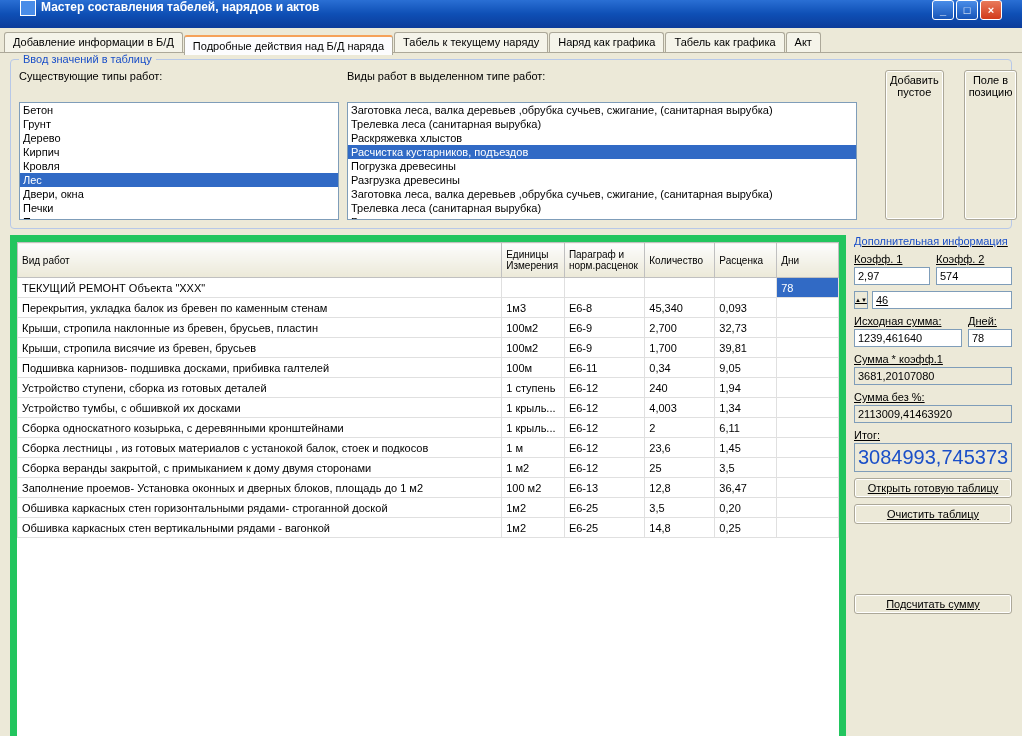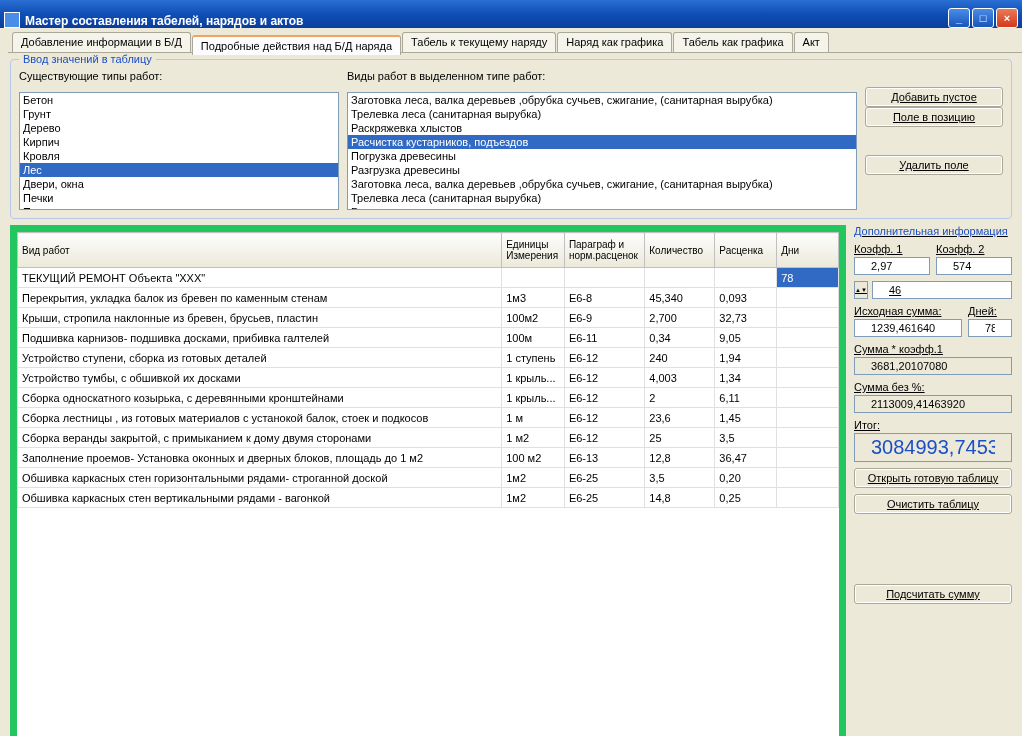--- a/index.html
+++ b/index.html
@@ -1,49 +1,49 @@
 <!DOCTYPE html>
 <html><head>
 <meta charset="utf-8">
 <style>
 * { box-sizing: border-box; margin: 0; padding: 0; font-family: Tahoma, Arial, sans-serif; font-size: 11px; }
 body { background: #ece9d8; width: 1022px; height: 736px; overflow: hidden; }
-.titlebar { height: 28px; background: linear-gradient(to bottom, #2a6fd4 0%, #0e4fb5 50%, #0c3c9a 100%); display: flex; align-items: flex-end; padding: 0 4px; color: #fff; }
+.titlebar { height: 28px; background: linear-gradient(to bottom, #2a6fd4 0%, #0e4fb5 50%, #0c3c9a 100%); display: flex; align-items: flex-start; padding: 0 20px; color: #fff; }
 .titlebar .icon { width: 16px; height: 16px; background: #4a8de8; border: 1px solid #fff; margin-right: 5px; }
 .titlebar .title { flex: 1; font-weight: bold; font-size: 12px; }
 .win-btn { width: 22px; height: 20px; margin-left: 2px; border: 1px solid #fff; border-radius: 3px; display: flex; align-items: center; justify-content: center; font-weight: bold; color: #fff; cursor: pointer; }
 .win-btn.min, .win-btn.max { background: linear-gradient(to bottom, #4a8de8, #1855b8); }
 .win-btn.close { background: linear-gradient(to bottom, #e87a5a, #d23a1a); }
-.tabstrip { display: flex; border-bottom: 1px solid #aca899; padding: 4px 8px 0 4px; background: #ece9d8; margin-left: 8px; }
+.tabstrip { display: flex; border-bottom: 1px solid #aca899; padding: 4px 8px 0 4px; background: #ece9d8; }
 .tab { padding: 3px 8px; background: #f5f4ea; border: 1px solid #aca899; border-bottom: none; border-radius: 3px 3px 0 0; margin-right: 1px; cursor: pointer; }
 .tab.active { background: #fcfcfe; position: relative; top: 3px; border-top: 2px solid #f5a15a; }
 .content { padding: 6px 10px; }
 .groupbox { border: 1px solid #b7c8e8; border-radius: 4px; padding: 10px 8px 8px 8px; position: relative; margin-bottom: 6px; }
 .groupbox-title { position: absolute; top: -7px; left: 8px; background: #ece9d8; padding: 0 4px; color: #1a4fc8; font-size: 11px; }
 .toprow { display: flex; gap: 8px; }
-.label { margin-bottom: 10px; display: block; }
+.label { margin-bottom: 20px; display: block; }
 .listbox { background: #fff; border: 1px solid #7f9db9; height: 118px; overflow-y: scroll; width: 100%; }
 .listbox.left { width: 320px; }
 .listbox.mid { width: 510px; }
 .li { padding: 1px 3px; cursor: pointer; white-space: nowrap; overflow: hidden; text-overflow: ellipsis; }
 .li.selected { background: #316ac5; color: #fff; }
-.btncol { display: flex; flex-direction: column; gap: 0; width: 148px; text-decoration: underline; }
+.btncol { display: flex; flex-direction: row; gap: 20px; width: 148px; }
 .btn { background: #ece9d8; border: 1px solid #aca899; border-radius: 3px; padding: 3px 4px; cursor: pointer; text-align: center; box-shadow: inset 0 0 0 1px #fff; }
 .lowrow { display: flex; gap: 8px; margin-top: 4px; }
 .tablewrap { flex: 1; border: 7px solid #22c55e; background: #fff; height: 574px; overflow: auto; }
 table { width: 100%; border-collapse: collapse; }
 th { background: linear-gradient(to bottom, #fdfdfd, #ece9d8); border: 1px solid #c0c0c0; padding: 6px 4px; font-weight: normal; text-align: left; font-size: 10px; }
 td { border: 1px solid #e0e0e0; padding: 2px 4px; height: 20px; white-space: nowrap; overflow: hidden; text-overflow: ellipsis; }
 td.dni { background: #316ac5; color: #fff; }
 .sidepanel { width: 158px; text-decoration: underline; }
 .side-title { color: #1a4fc8; margin-bottom: 6px; }
 .side-grid { display: flex; gap: 6px; }
 .side-col { flex: 1; }
 .side-label { margin-bottom: 2px; display: block; font-size: 11px; }
-.inp { width: 100%; border: 1px solid #7f9db9; padding: 2px 16px; background: #fff; margin-bottom: 6px; font-size: 11px; }
+.inp { width: 100%; border: 1px solid #7f9db9; padding: 2px 3px; background: #fff; margin-bottom: 6px; font-size: 11px; }
 .inp.readonly { background: #ece9d8; }
 .big { font-size: 20px; color: #1a4fc8; }
 ::-webkit-scrollbar { width: 16px; }
 ::-webkit-scrollbar-track { background: #ece9d8; }
 ::-webkit-scrollbar-thumb { background: #c8c8c8; border: 1px solid #a0a0a0; }
 ::-webkit-scrollbar-button { background: #ece9d8; border: 1px solid #a0a0a0; height: 16px; }
 </style>
 </head>
 <body>
 
@@ -138,20 +138,28 @@
             </tr>
             <tr>
               <td>Крыши, стропила наклонные из бревен, брусьев, пластин</td>
               <td>100м2</td>
               <td>Е6-9</td>
               <td>2,700</td>
               <td>32,73</td>
               <td></td>
             </tr>
             <tr>
+              <td>Крыши, стропила висячие из бревен, брусьев</td>
+              <td>100м2</td>
+              <td>Е6-9</td>
+              <td>1,700</td>
+              <td>39,81</td>
+              <td></td>
+            </tr>
+            <tr>
               <td>Подшивка карнизов- подшивка досками, прибивка галтелей</td>
               <td>100м</td>
               <td>Е6-11</td>
               <td>0,34</td>
               <td>9,05</td>
               <td></td>
             </tr>
             <tr>
               <td>Устройство ступени, сборка из готовых деталей</td>
               <td>1 ступень</td>

